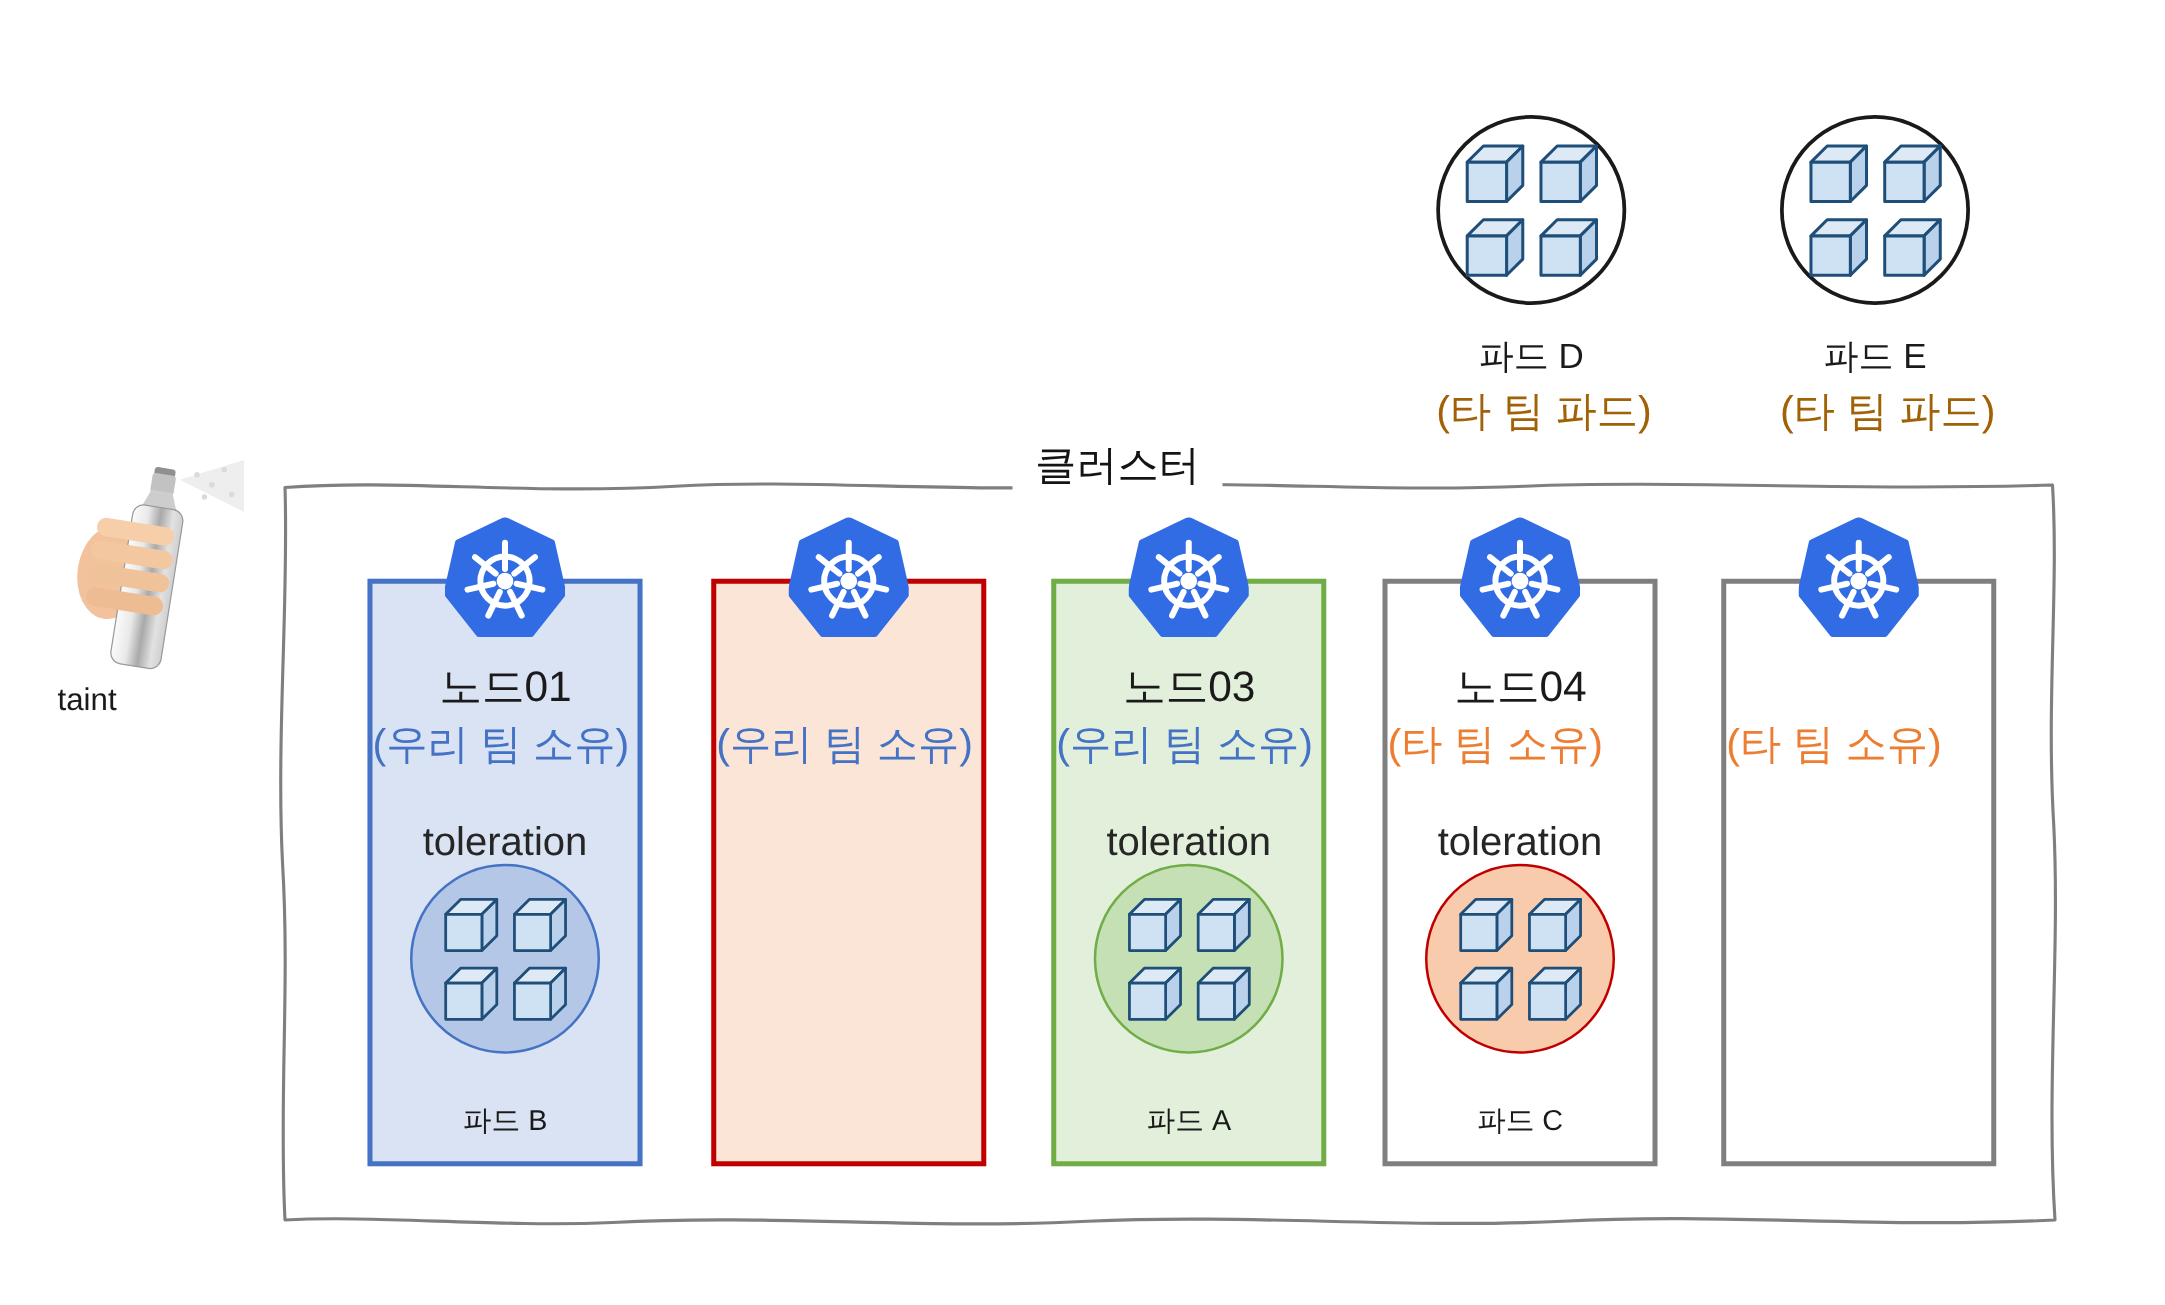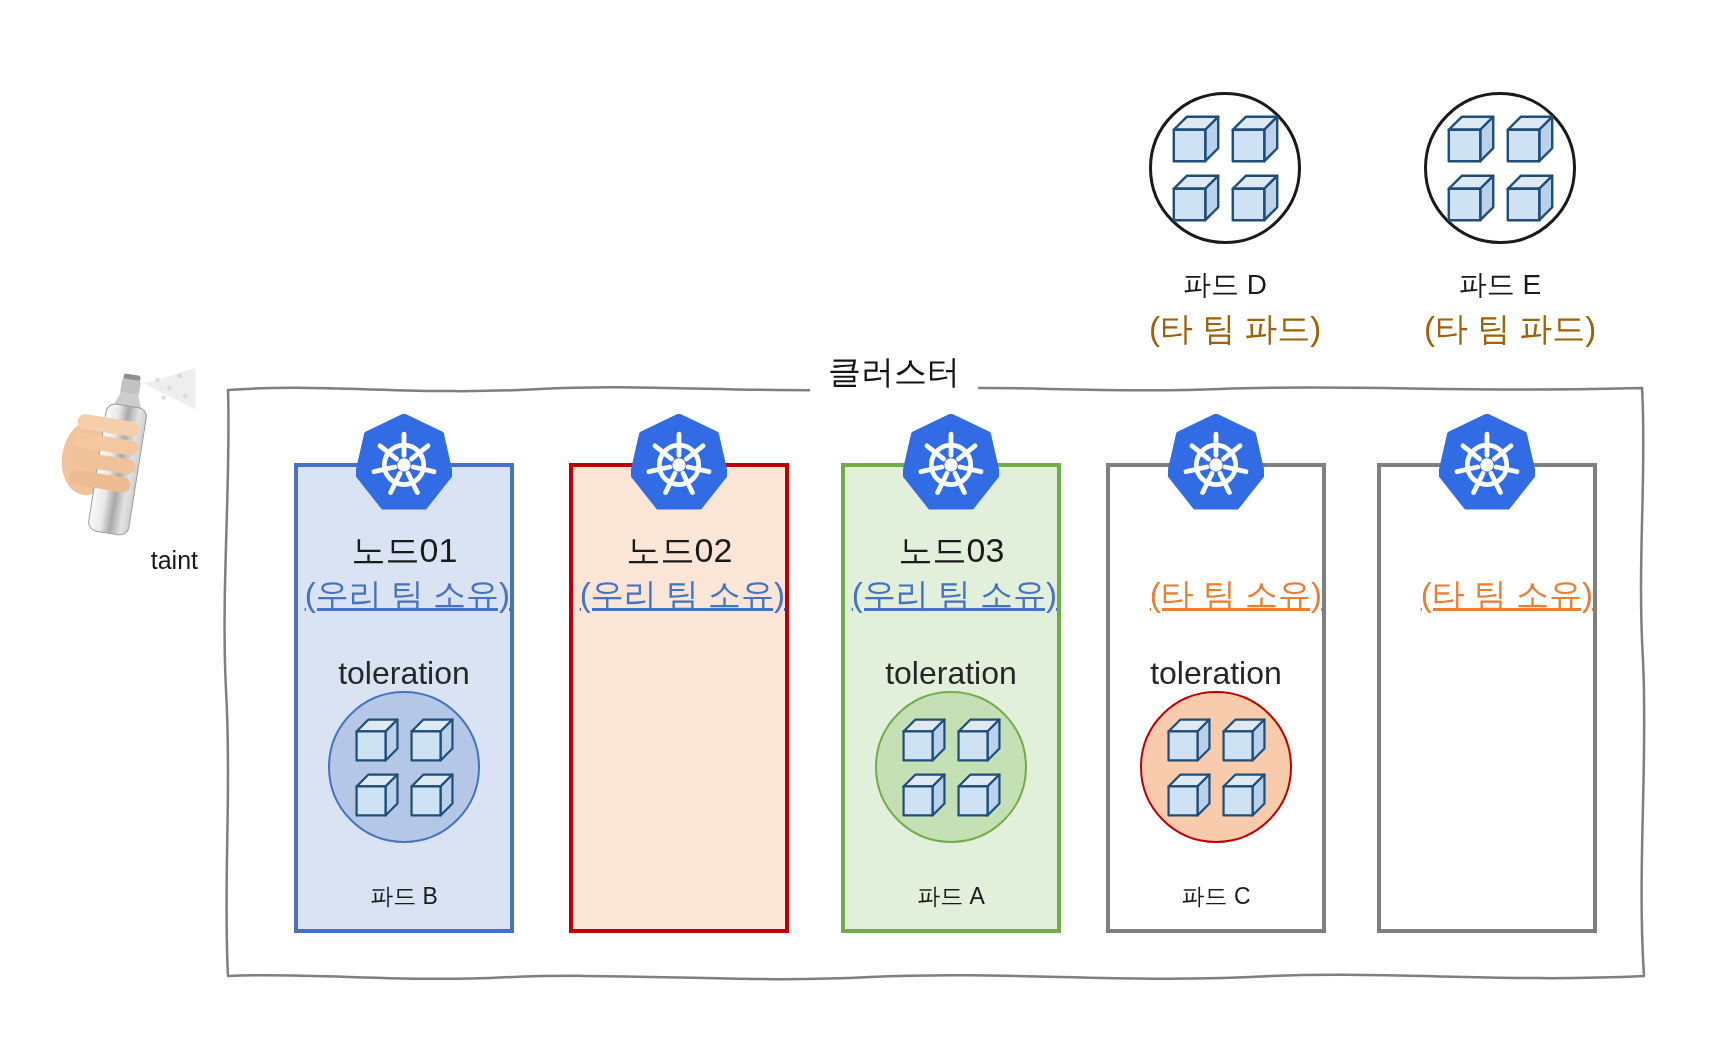--- a/index.html
+++ b/index.html
@@ -10,21 +10,21 @@
   svg.cluster-border{position:absolute;left:0;top:0;z-index:0;}
   .cluster-title{
     position:absolute;left:894px;top:350px;transform:translateX(-50%);
     background:#ffffff;padding:0 18px;font-size:33px;line-height:44px;color:#141414;
     z-index:2;white-space:nowrap;
   }
 
   
   .taint-wrap{position:absolute;left:46px;top:364px;width:152px;z-index:2;}
   svg.spray{width:152px;height:188px;display:block;}
-  .taint-label{text-align:right;font-size:25px;color:#1a1a1a;margin-top:-6px;}
+  .taint-label{text-align:left;font-size:25px;color:#1a1a1a;margin-top:-6px;}
 
   
   .ext-pod{position:absolute;top:92px;width:152px;text-align:center;z-index:2;}
   .ep-d{left:1149px;}
   .ep-e{left:1424px;}
   .ext-circle{
     width:152px;height:152px;border-radius:50%;border:3px solid #1a1a1a;background:#ffffff;
     box-sizing:border-box;display:grid;grid-template-columns:repeat(2,50px);grid-auto-rows:50px;
     gap:9px;place-content:center;
   }
@@ -33,21 +33,21 @@
 
   
   .node{position:absolute;top:463px;width:220px;height:470px;border:4px solid;box-sizing:border-box;z-index:1;}
   .n1{left:294px;background:#DAE3F3;border-color:#4472C4;}
   .n2{left:569px;background:#FBE5D6;border-color:#C00000;}
   .n3{left:841px;background:#E2EFDA;border-color:#70AD47;}
   .n4{left:1106px;background:#FFFFFF;border-color:#7F7F7F;}
   .n5{left:1377px;background:#FFFFFF;border-color:#7F7F7F;}
   .k8s-wrap{position:absolute;top:-53px;left:50%;transform:translateX(-50%);width:96px;height:96px;z-index:3;}
   .node-title{position:absolute;top:62px;left:1px;right:0;text-align:center;font-size:34px;line-height:42px;color:#1a1a1a;white-space:nowrap;}
-  .node-owner{position:absolute;top:106px;left:0;right:0;text-align:right;font-size:33px;line-height:44px;white-space:nowrap;text-decoration:underline;}
+  .node-owner{position:absolute;top:106px;left:0;right:0;text-align:left;font-size:33px;line-height:44px;white-space:nowrap;}
   .owner-blue{color:#4472C4;}
   .owner-orange{color:#ED7D31;}
   .node-tol{position:absolute;top:188px;left:0;right:0;text-align:center;font-size:32px;color:#262626;}
   .node-pod{
     position:absolute;top:224px;left:50%;transform:translateX(-50%);
     width:152px;height:152px;border-radius:50%;box-sizing:border-box;
     display:grid;grid-template-columns:repeat(2,46px);grid-auto-rows:46px;gap:9px;place-content:center;
   }
   .pod-b{background:#B4C7E7;border:2.5px solid #4472C4;}
   .pod-a{background:#C5E0B4;border:2.5px solid #70AD47;}
@@ -193,21 +193,20 @@
           <use href="#cube-sym"></use>
         </svg>
     </div>
     <div class="node-pod-name">파드 B</div>
   </div>
 
   <div class="node n2">
     <svg class="k8s-wrap" viewBox="0 0 100 100">
         <use href="#k8s-sym"></use>
       </svg>
-    <div class="node-title">노드02</div>
     <div class="node-owner owner-blue">(우리 팀 소유)</div>
   </div>
 
   <div class="node n3">
     <svg class="k8s-wrap" viewBox="0 0 100 100">
         <use href="#k8s-sym"></use>
       </svg>
     <div class="node-title">노드03</div>
     <div class="node-owner owner-blue">(우리 팀 소유)</div>
     <div class="node-tol">toleration</div>
@@ -225,20 +224,21 @@
           <use href="#cube-sym"></use>
         </svg>
     </div>
     <div class="node-pod-name">파드 A</div>
   </div>
 
   <div class="node n4">
     <svg class="k8s-wrap" viewBox="0 0 100 100">
         <use href="#k8s-sym"></use>
       </svg>
+    <div class="node-title">노드04</div>
     <div class="node-owner owner-orange">(타 팀 소유)</div>
     <div class="node-tol">toleration</div>
     <div class="node-pod pod-c">
       <svg class="cube" viewBox="0 0 54 54">
           <use href="#cube-sym"></use>
         </svg>
       <svg class="cube" viewBox="0 0 54 54">
           <use href="#cube-sym"></use>
         </svg>
       <svg class="cube" viewBox="0 0 54 54">

